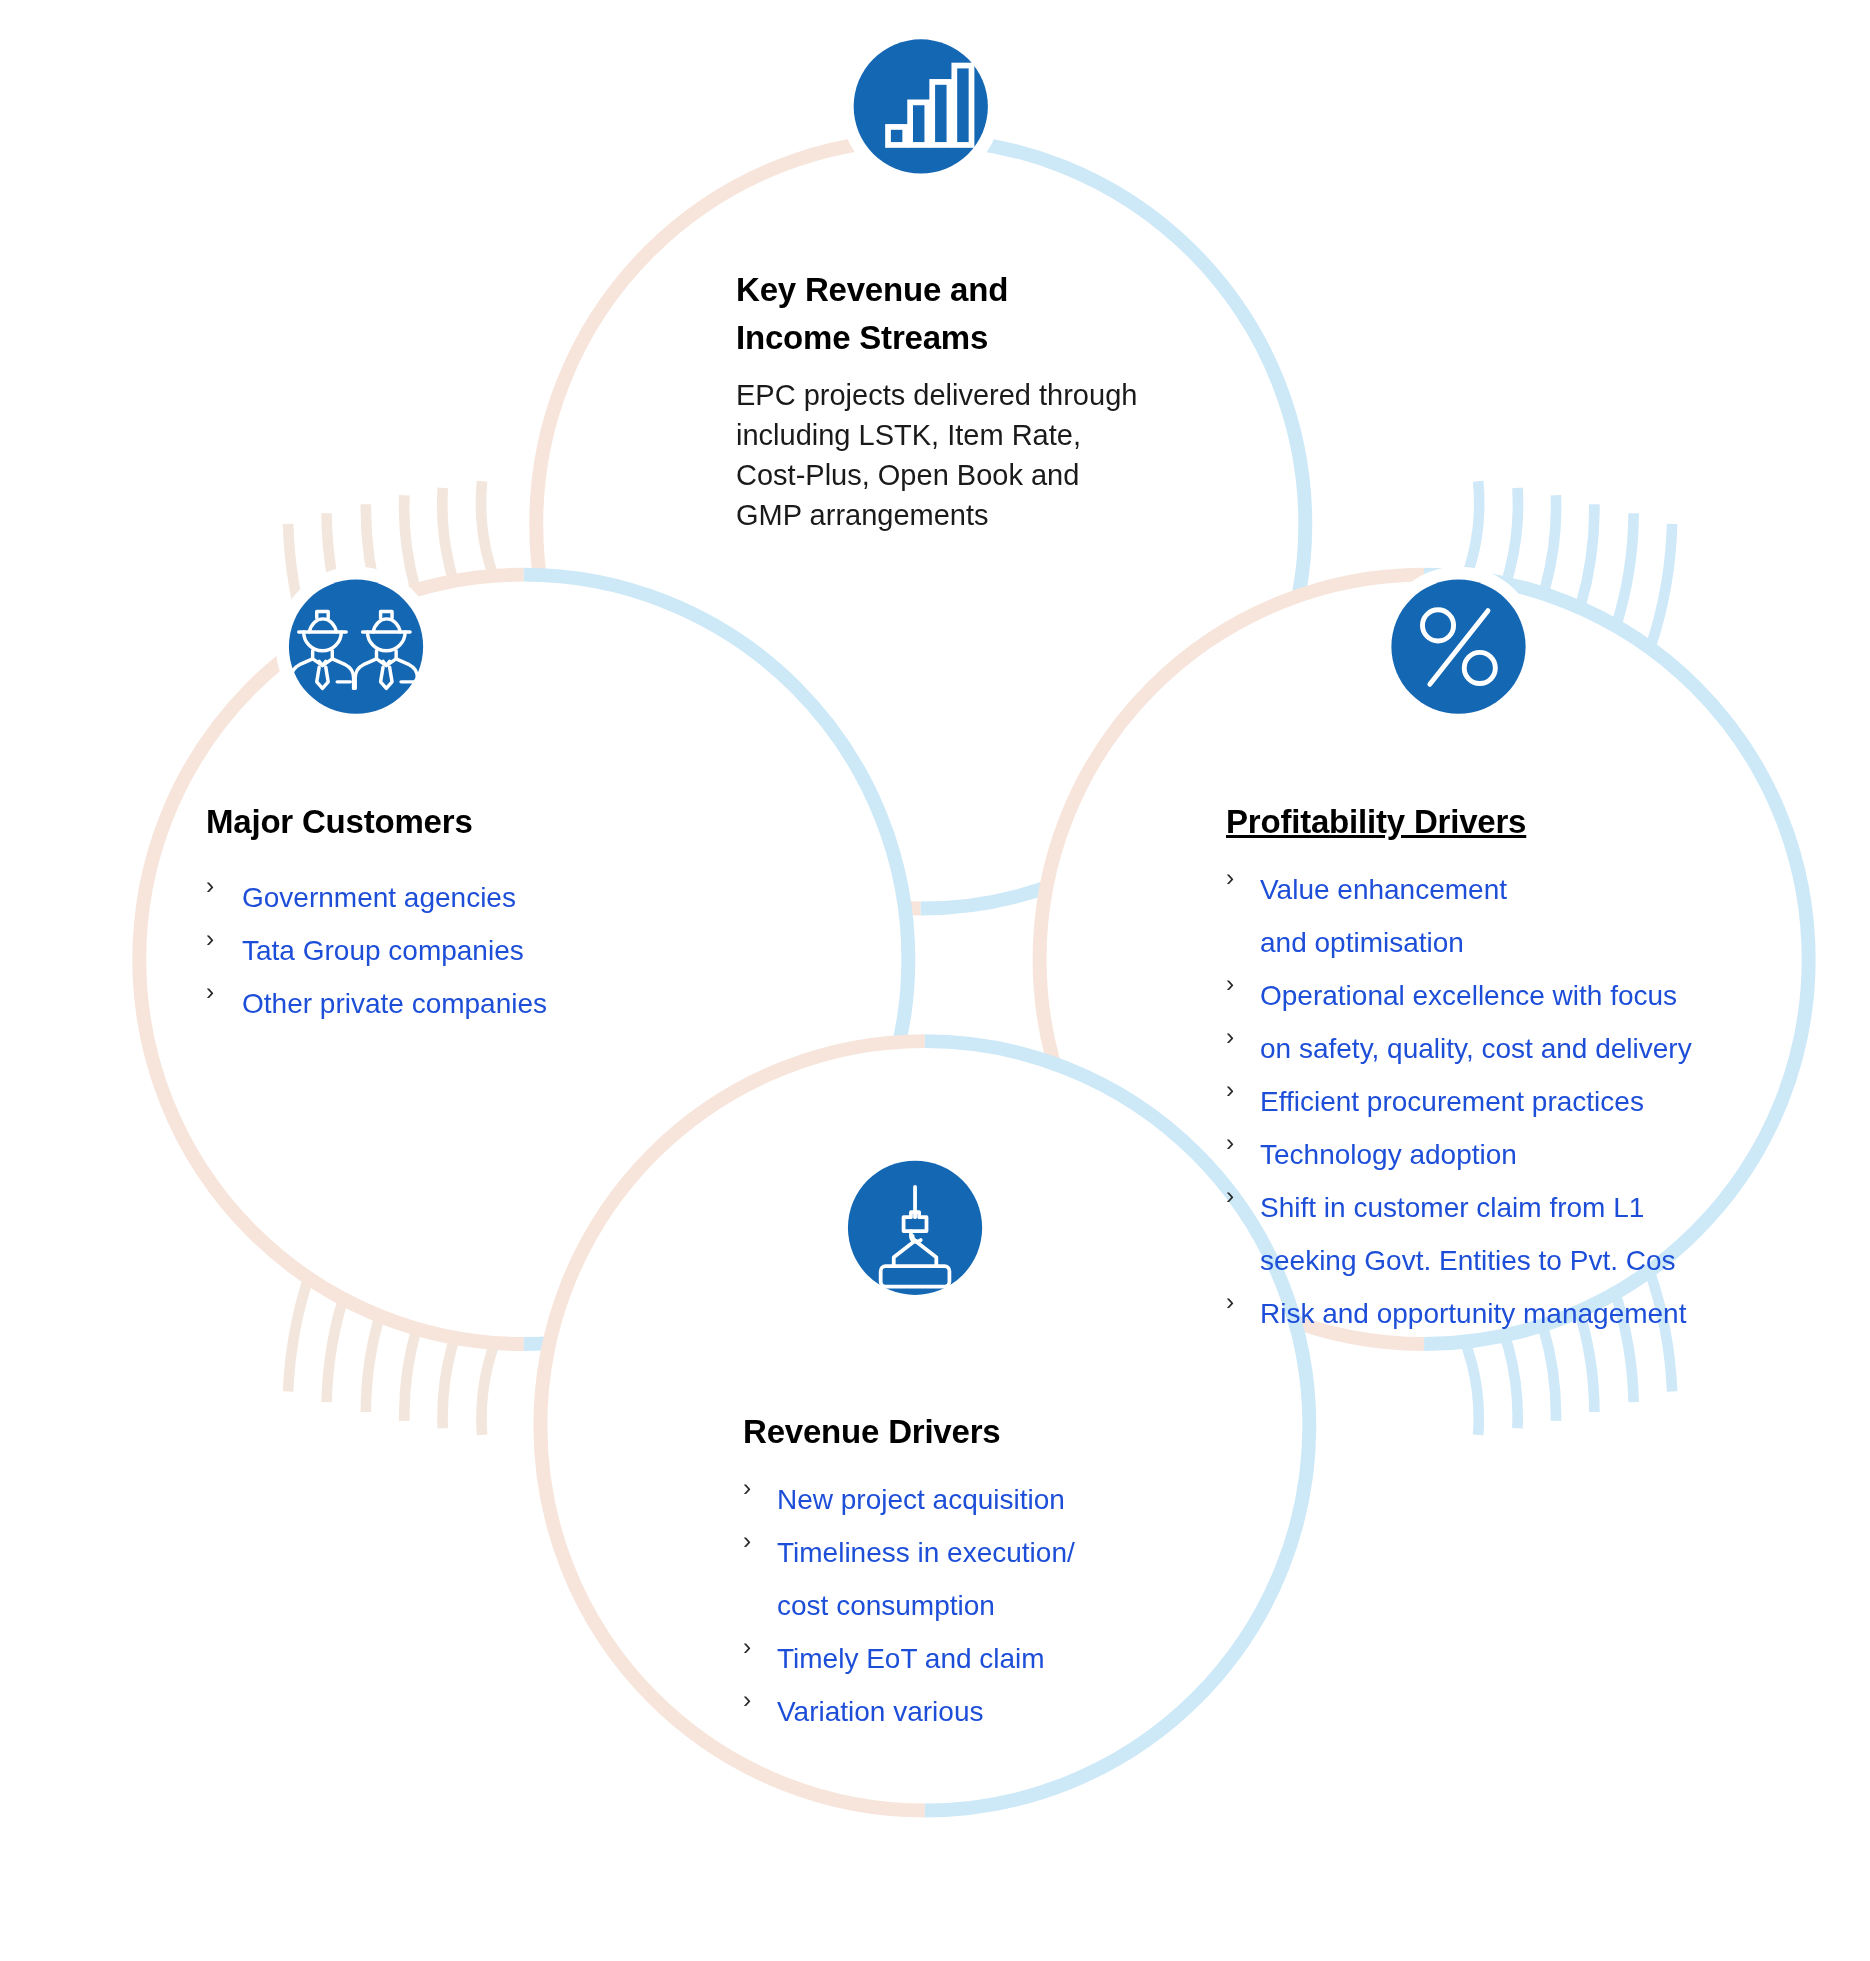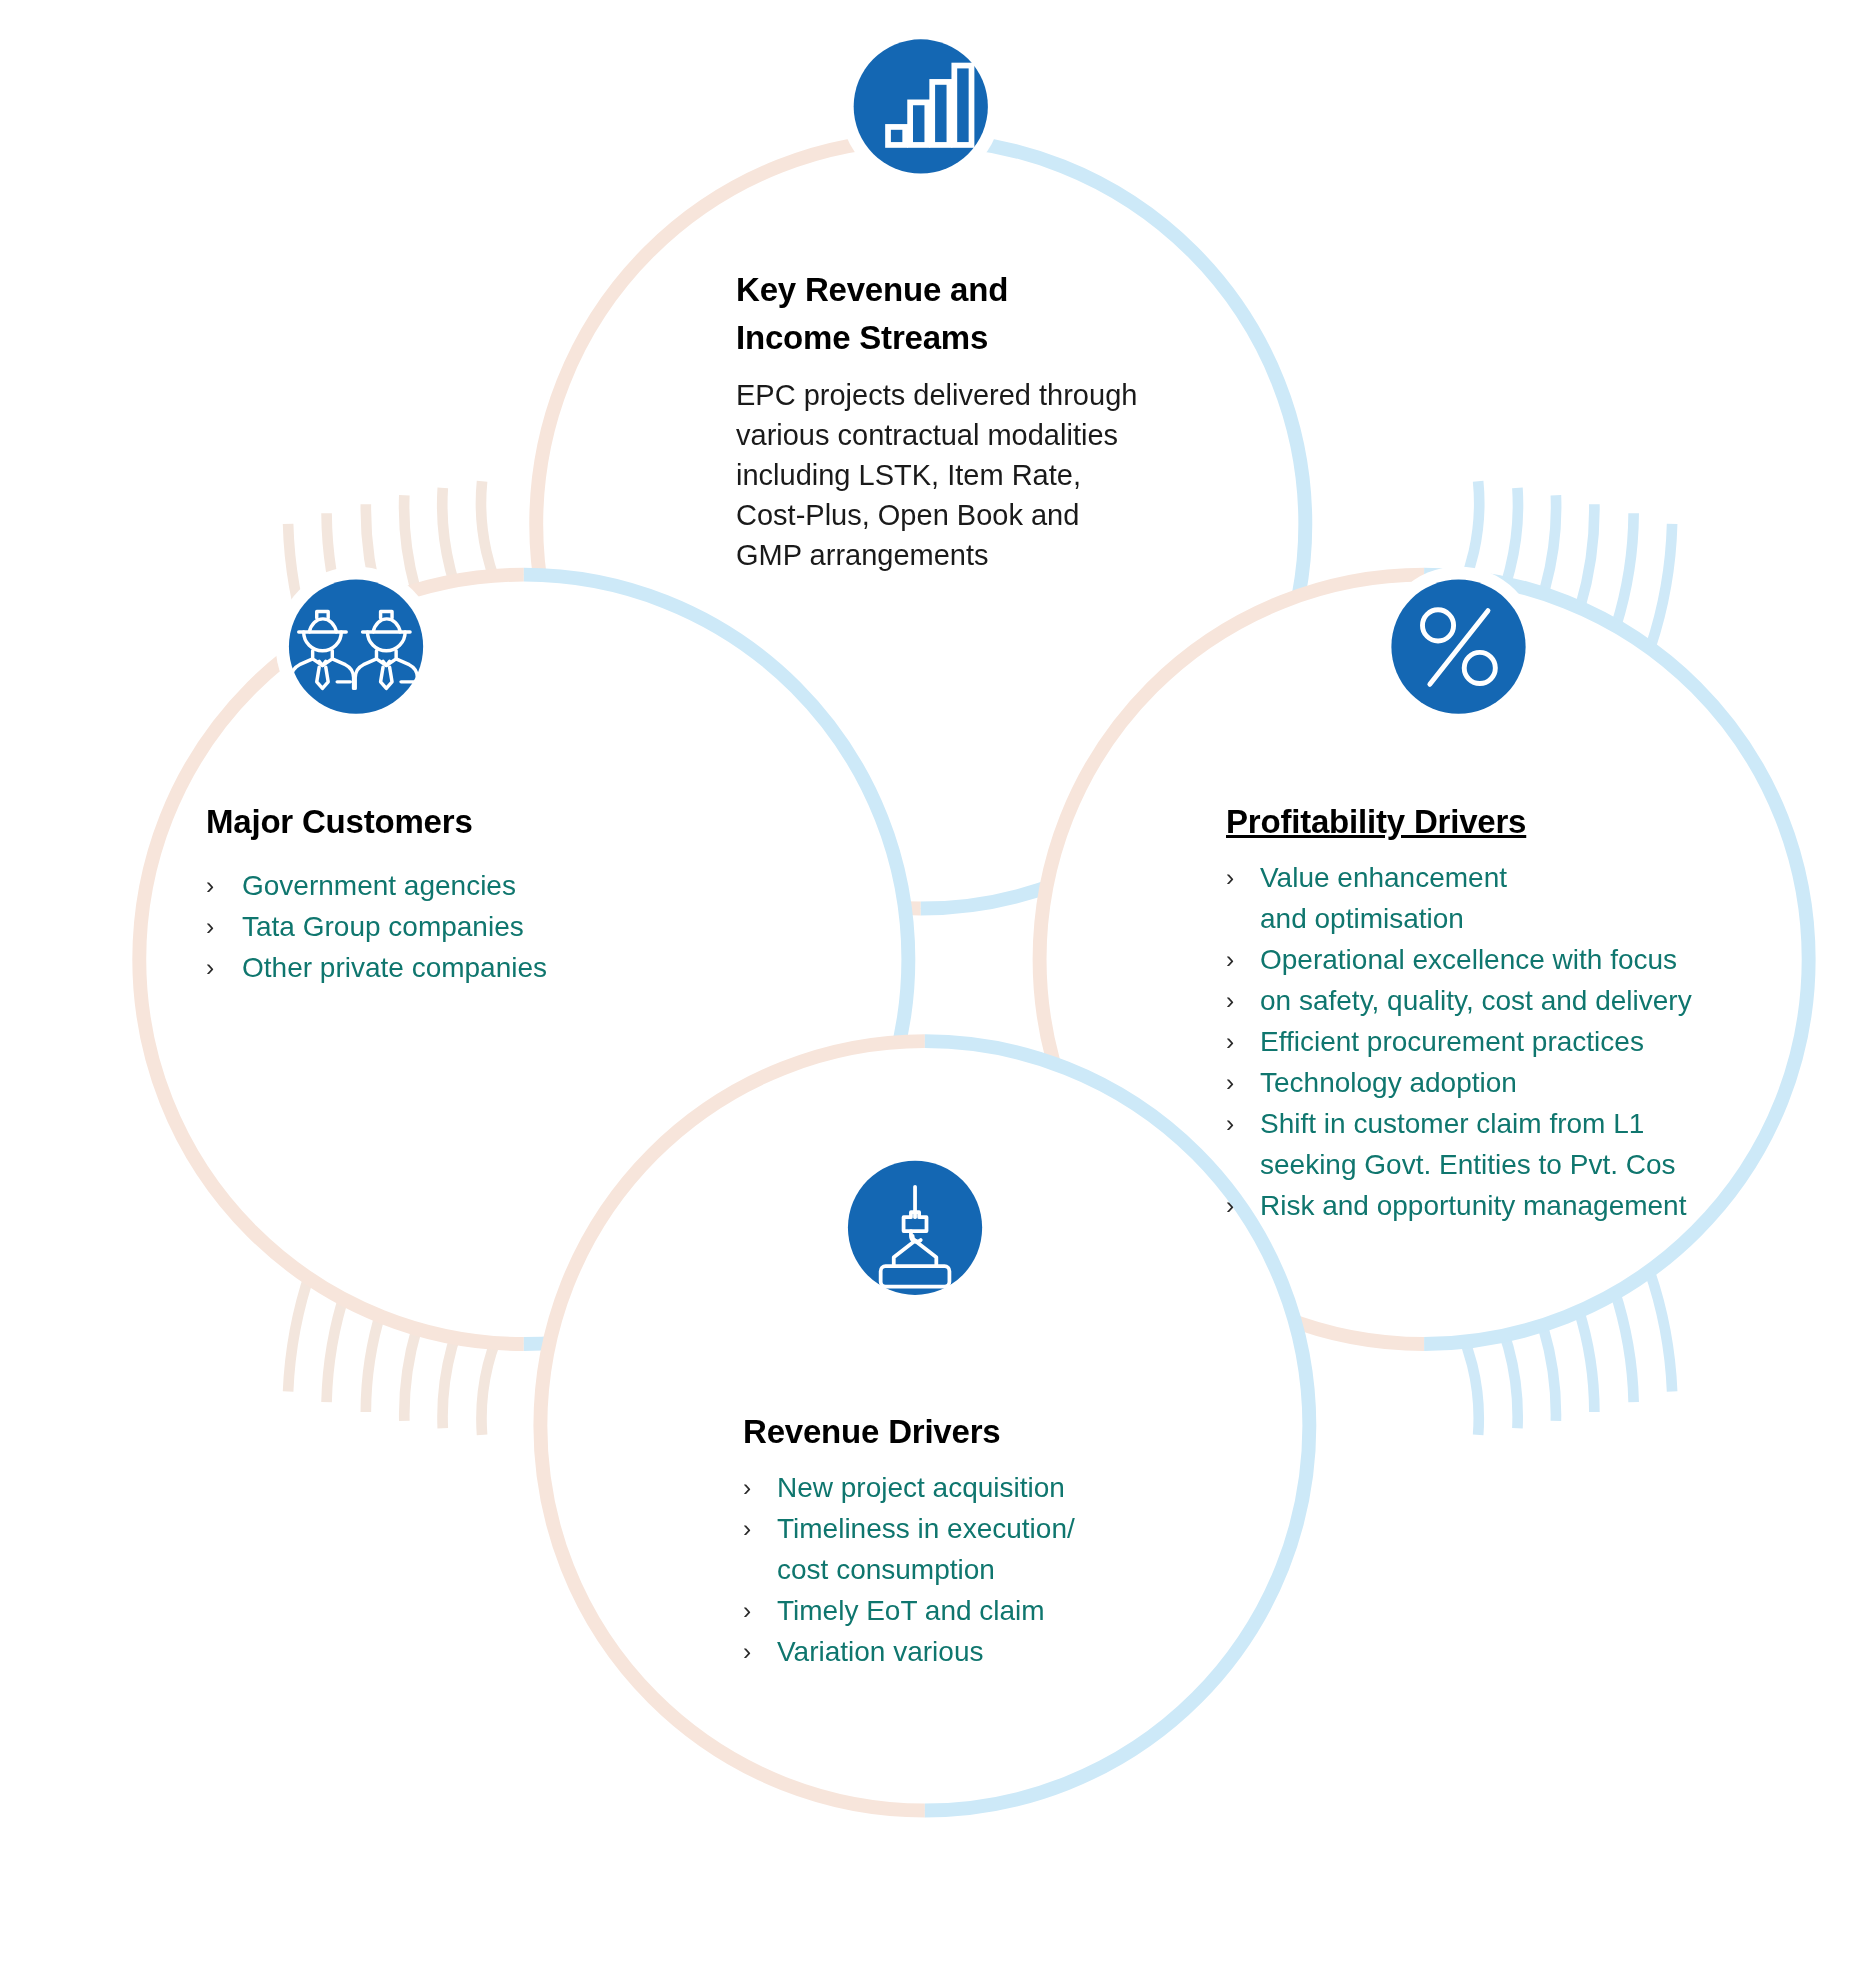--- a/index.html
+++ b/index.html
@@ -5,21 +5,21 @@
   html,body{margin:0;padding:0;background:#ffffff;}
   body{font-family:"Liberation Sans", sans-serif;}
   #stage{position:relative;width:1871px;height:1870px;background:#ffffff;overflow:hidden;padding-left:28px;}
   #art{position:absolute;inset:0;width:1871px;height:1962px;}
   .panel{position:absolute;box-sizing:border-box;}
   .ttl{font-weight:bold;color:#000000;letter-spacing:-0.2px;}
   .body-txt{color:#1a1a1a;}
   ul.bullets{list-style:none;margin:0;padding:0;}
   ul.bullets li{display:flex;align-items:flex-start;}
   ul.bullets li .chev{flex:0 0 auto;color:#2b2b2b;font-weight:400;}
-  ul.bullets li .btxt{flex:1 1 auto;color:#0f766e;}
+  ul.bullets li .btxt{flex:1 1 auto;color:#1d4ed8;margin-top:12px;}
   ul.bullets li.cont .chev{visibility:hidden;}
 
   
   #p-top{left:736px;top:266px;width:458px;}
   #p-top .ttl{font-size:33px;line-height:48px;margin:0 0 13px 0;}
   #p-top .body-txt{font-size:29px;line-height:40px;}
 
   
   #p-left{left:206px;top:798px;width:458px;}
   #p-left .ttl{font-size:33px;line-height:47px;margin:0 0 20px 0;}
@@ -183,21 +183,20 @@
     </g>
   </svg>
 
   <div class="panel" id="p-top">
     <div class="ttl">
       <div>Key Revenue and</div>
       <div>Income Streams</div>
     </div>
     <div class="body-txt">
       <div>EPC projects delivered through</div>
-      <div>various contractual modalities</div>
       <div>including LSTK, Item Rate,</div>
       <div>Cost-Plus, Open Book and</div>
       <div>GMP arrangements</div>
     </div>
   </div>
 
   <div class="panel" id="p-left">
     <div class="ttl">Major Customers</div>
     <ul class="bullets">
         <li>

